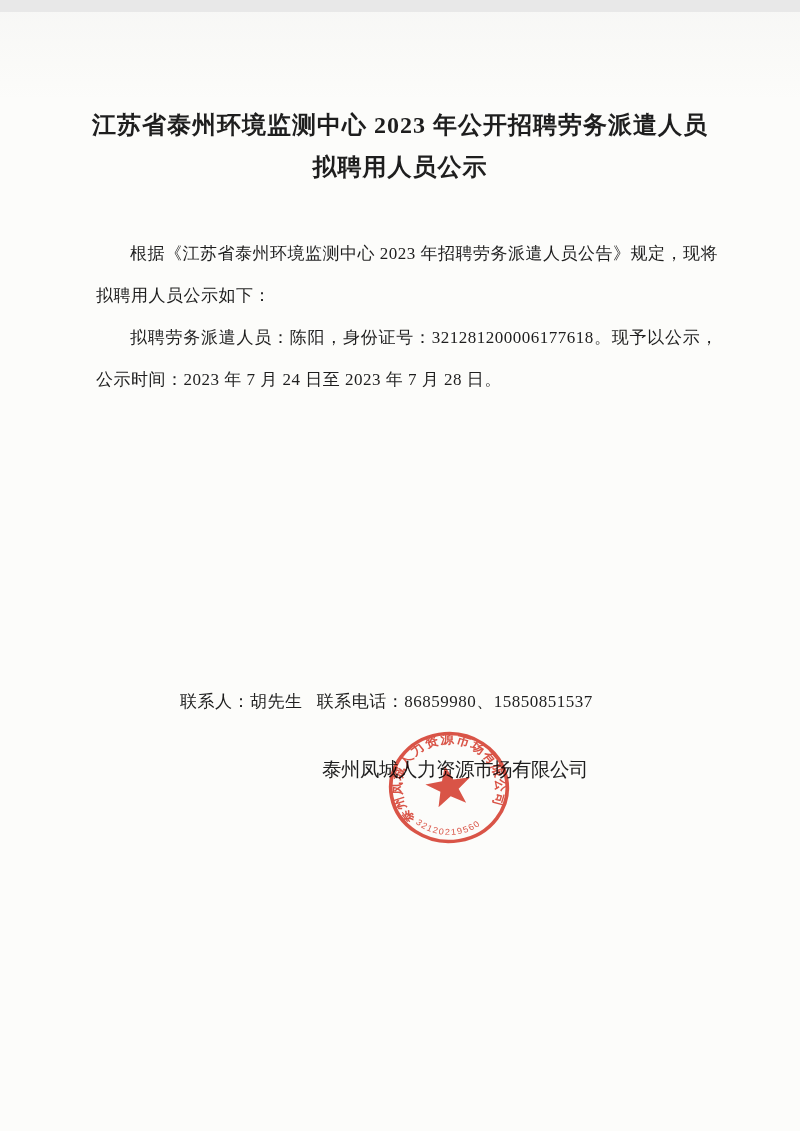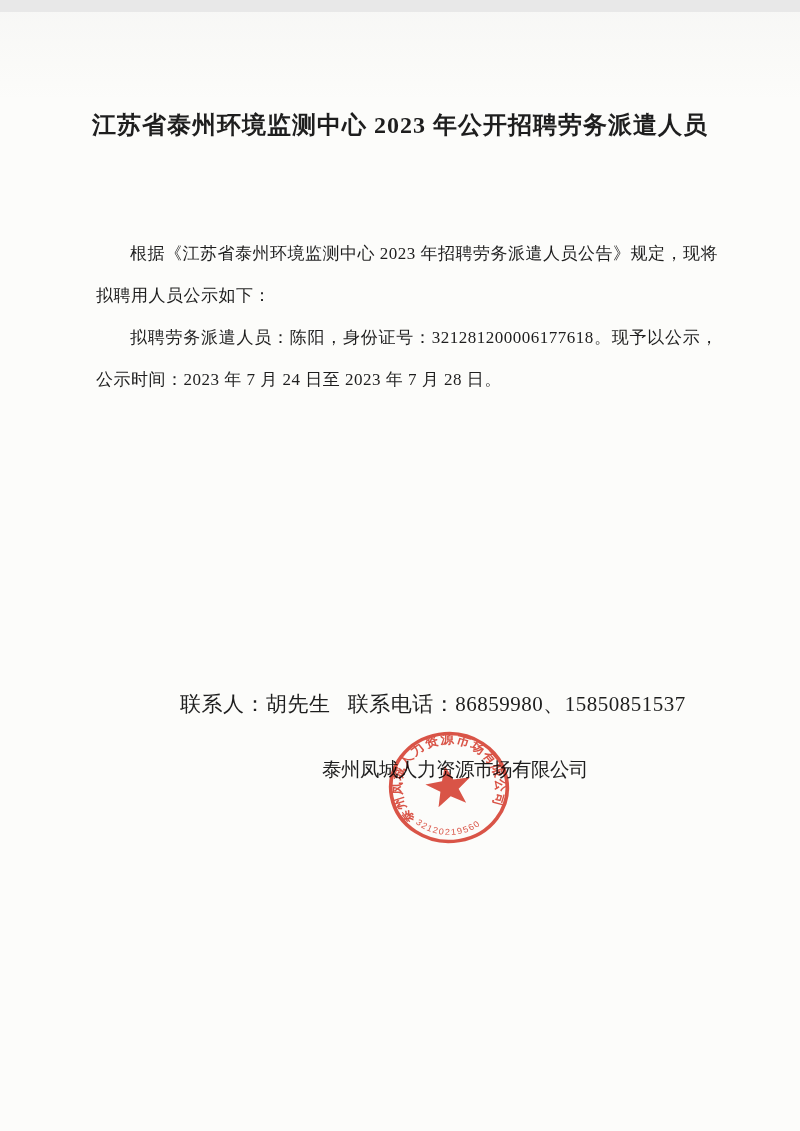--- a/index.html
+++ b/index.html
@@ -33,21 +33,21 @@
     word-break:break-all;
   }
   .doc-body p{
     margin:0;
     text-indent:2em;
     letter-spacing:0.5px;
   }
   .contact-line{
     position:absolute;
     top:678px;left:180px;
-    font-size:21px;
+    font-size:17px;
     letter-spacing:0.5px;
     white-space:pre;
   }
   .company-line{
     position:absolute;
     top:744px;left:322px;
     font-size:19.5px;
     letter-spacing:-0.5px;
   }
   .date-line{
@@ -77,20 +77,21 @@
     letter-spacing:1.5px;
   }
 </style>
 </head>
 <body>
 
 <div class="page">
 
   <div class="doc-title">
     <div>江苏省泰州环境监测中心 2023 年公开招聘劳务派遣人员</div>
+    <div>拟聘用人员公示</div>
   </div>
 
   <div class="doc-body">
     <p>根据《江苏省泰州环境监测中心 2023 年招聘劳务派遣人员公告》规定，现将拟聘用人员公示如下：</p>
     <p>拟聘劳务派遣人员：陈阳，身份证号：321281200006177618。现予以公示，公示时间：2023 年 7 月 24 日至 2023 年 7 月 28 日。</p>
   </div>
 
   <div class="contact-line">联系人：胡先生   联系电话：86859980、15850851537</div>
 
   <div class="company-line">泰州凤城人力资源市场有限公司</div>

